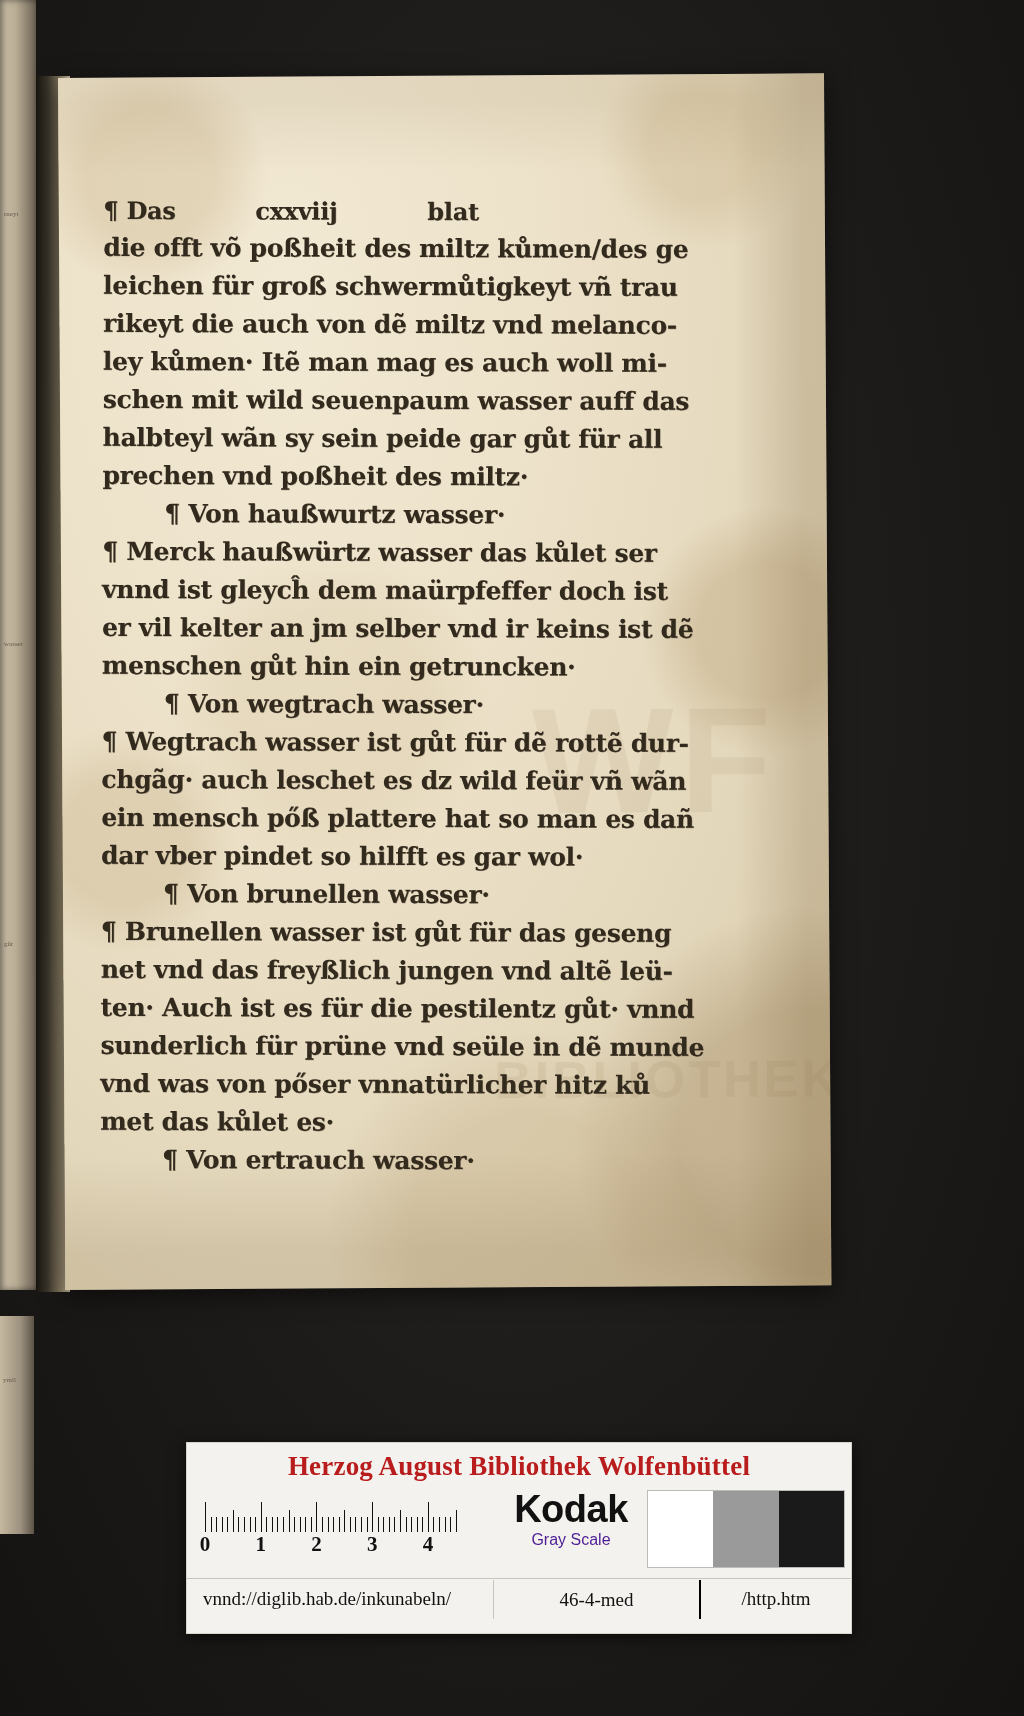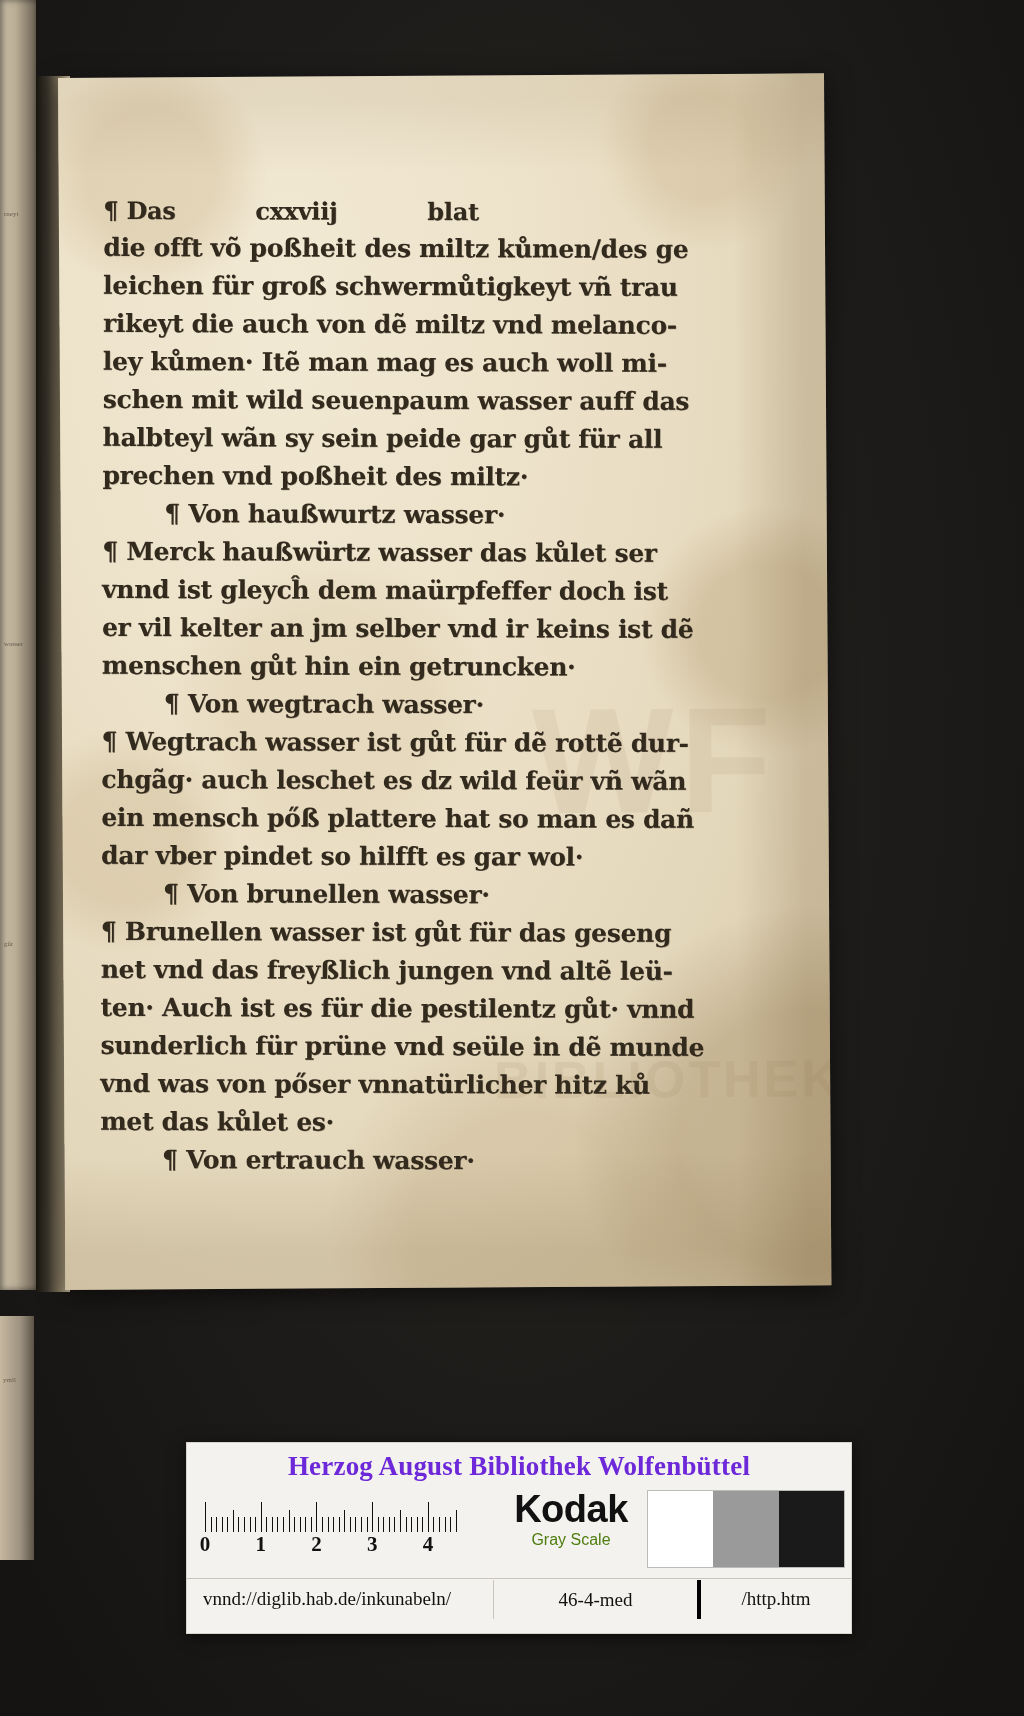--- a/index.html
+++ b/index.html
@@ -42,21 +42,21 @@
     word-break: break-all;
     font-family: "Liberation Serif", serif;
   }
   .left-sliver .sl-a { top: 210px; }
   .left-sliver .sl-b { top: 640px; }
   .left-sliver .sl-c { top: 940px; }
 
   .left-sliver-low {
     position: absolute;
     left: 0; top: 1316px;
-    width: 34px; height: 244px;
+    width: 34px; height: 218px;
     background: linear-gradient(90deg, #c6b99f 0%, #9d9180 60%, #5c5347 100%);
   }
   .left-sliver-low .sl-text {
     position: absolute;
     left: 3px; top: 60px;
     width: 26px;
     font-size: 7px;
     line-height: 9px;
     color: #4a4034;
     opacity: .7;
@@ -174,21 +174,21 @@
     height: 190px;
     background: #f4f2ee;
     border: 1px solid #d8d4cc;
     box-shadow: 0 3px 14px rgba(0,0,0,.6);
     font-family: "Liberation Serif", serif;
   }
   .target-title {
     text-align: center;
     font-size: 27px;
     font-weight: 700;
-    color: #6d28d9;
+    color: #b91c1c;
     padding: 8px 0 4px;
     letter-spacing: .2px;
   }
   .target-mid {
     display: flex;
     align-items: stretch;
     height: 92px;
   }
   .ruler {
     width: 290px;
@@ -228,21 +228,21 @@
     font-size: 38px;
     font-weight: 700;
     color: #111;
     line-height: 42px;
     letter-spacing: -.5px;
     text-align: center;
   }
   .kodak-sub {
     font-family: "Liberation Sans", sans-serif;
     font-size: 16px;
-    color: #4d7c0f;
+    color: #4c1d95;
     line-height: 20px;
   }
   .patches {
     width: 196px;
     display: flex;
     margin: 4px 6px 10px 0;
     border: 1px solid #bbb;
   }
   .patches div { flex: 1; }
   .target-foot {
@@ -254,21 +254,21 @@
     height: 40px;
   }
   .target-foot .f-url {
     width: 290px;
     padding-left: 16px;
   }
   .target-foot .f-sig {
     flex: 1;
     text-align: center;
     border-left: 1px solid #c9c5bd;
-    border-right: 4px solid #000000;
+    border-right: 2px solid #000000;
     line-height: 39px;
   }
   .target-foot .f-start {
     width: 150px;
     text-align: center;
   }
 </style>
 </head>
 <body>
 

